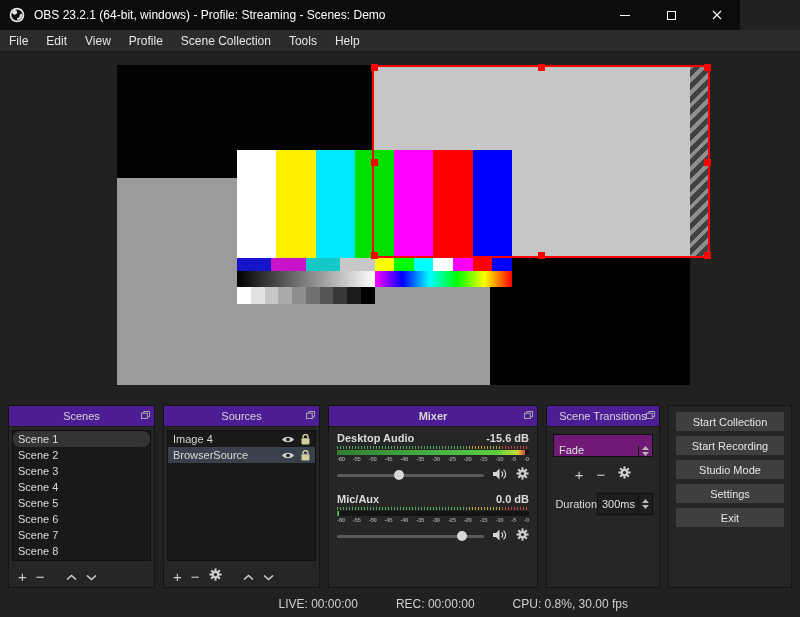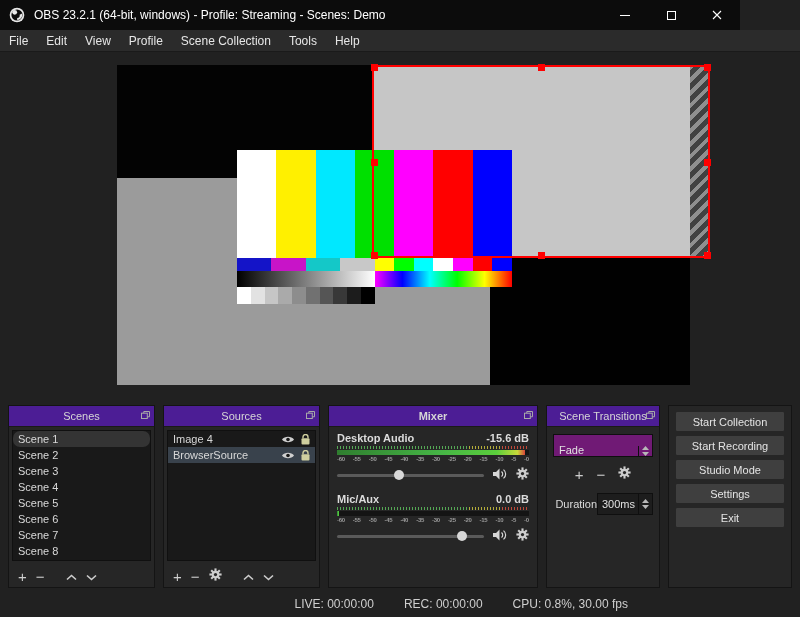--- a/index.html
+++ b/index.html
@@ -87,21 +87,21 @@
   .spinbox{width:54px;height:20px;background:#1d1d1d;border:1px solid #0f0f0f;display:flex;align-items:stretch;}
   .spin-text{flex:1;font-size:11px;color:#e0e0e0;display:flex;align-items:center;padding-left:4px;}
 
   
   .controls-body{padding:5px 6px;}
   .ctl-btn{height:19px;margin-bottom:3px;background:#3f3f3f;border:1px solid #262626;border-radius:2px;
       color:#e4e4e4;font-size:11px;display:flex;align-items:center;justify-content:center;}
 
   
   .statusbar{position:absolute;left:0;top:590px;width:640px;height:27px;display:flex;align-items:center;
-      justify-content:flex-end;gap:30px;padding-right:12px;box-sizing:border-box;font-size:12px;color:#cfcfcf;}
+      justify-content:flex-end;gap:38px;padding-right:12px;box-sizing:border-box;font-size:12px;color:#cfcfcf;}
 </style>
 </head>
 <body>
 
 <div id="app">
 
   <div class="titlebar">
     <span class="logo">
       <svg width="16" height="16" viewBox="0 0 16 16">
         <circle cx="8" cy="8" r="7.3" fill="#e9e9e9"></circle>

